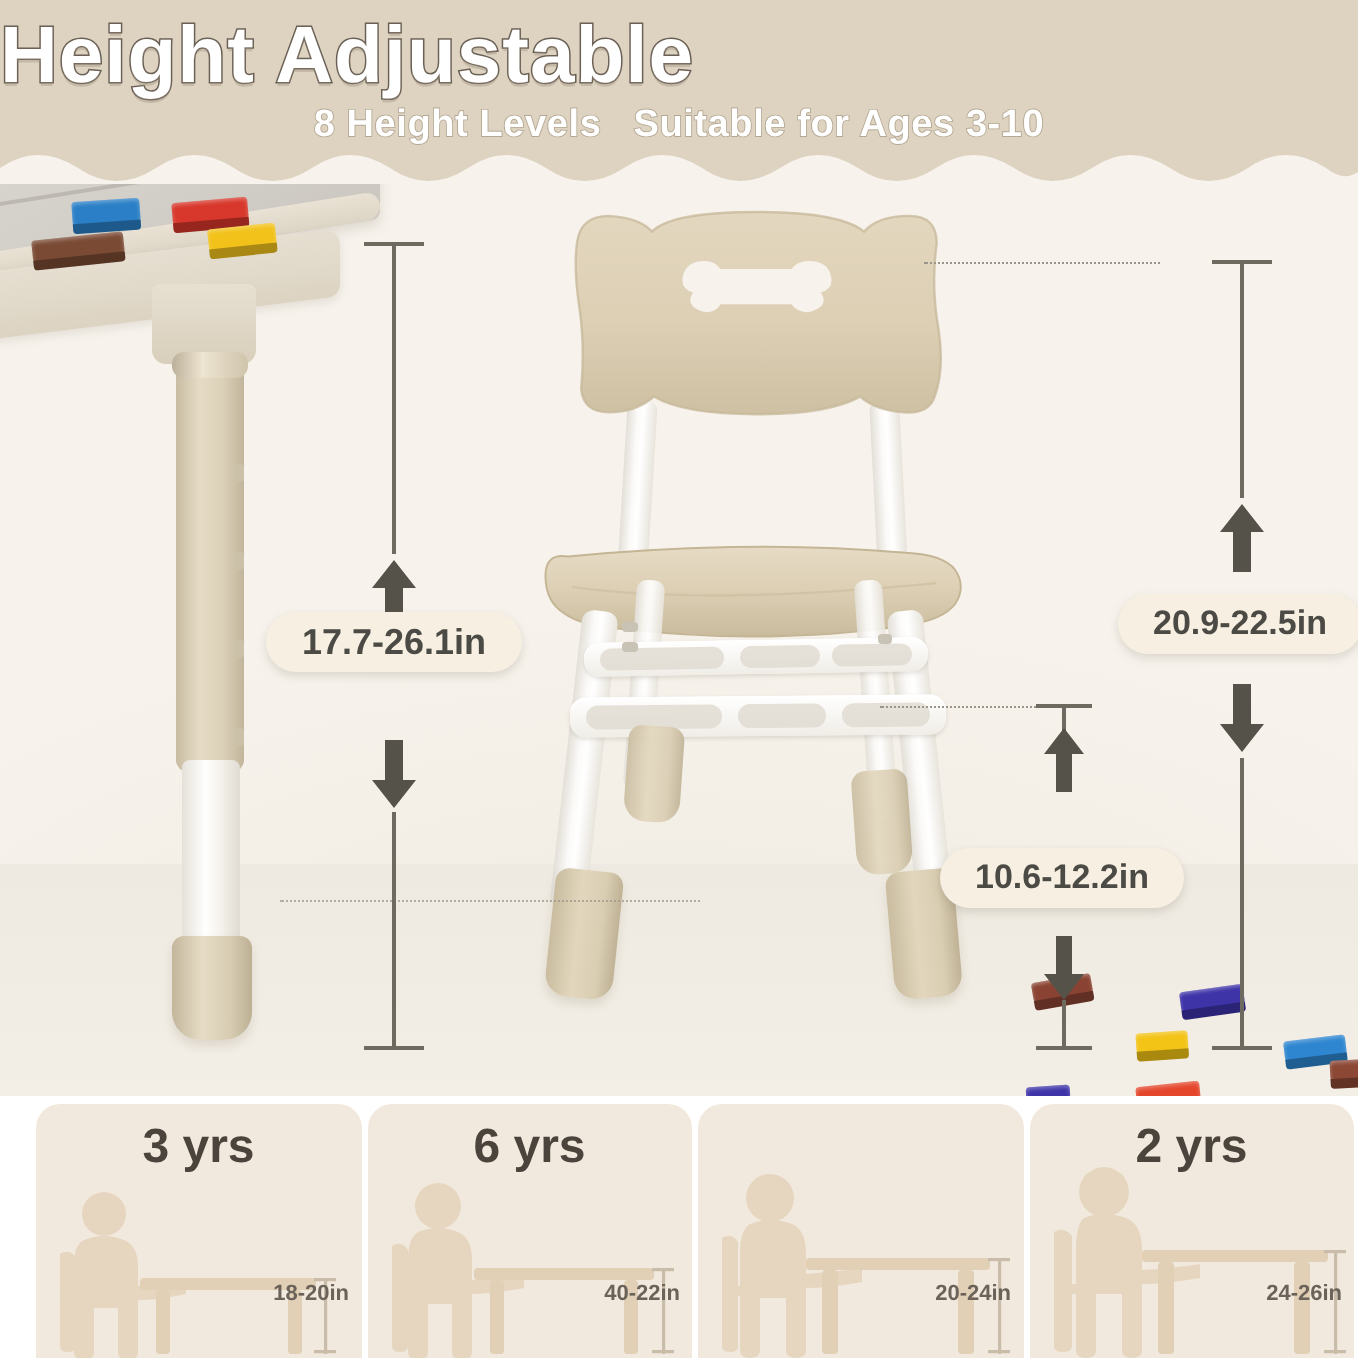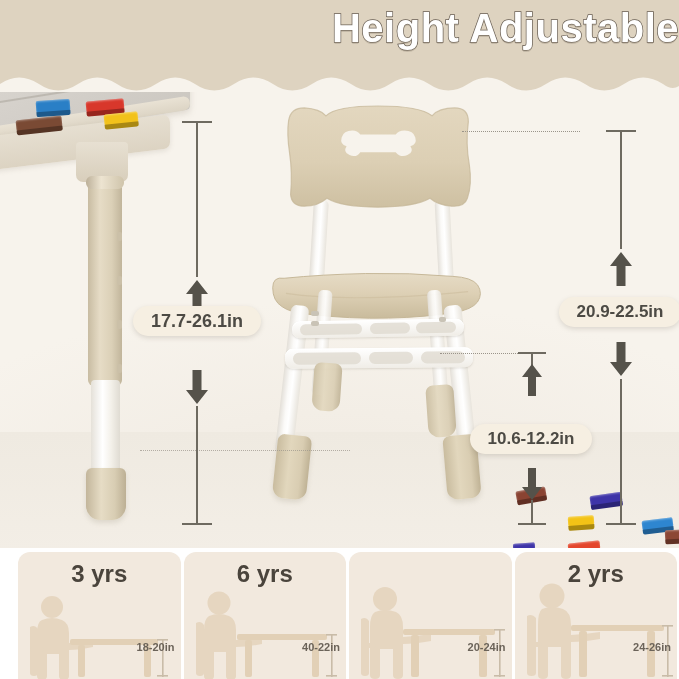--- a/index.html
+++ b/index.html
@@ -12,21 +12,21 @@
   }
   #stage{ position:absolute; inset:0; width:679px; height:679px; overflow:hidden; }
 
   
   #header{
     position:absolute; left:0; top:0; width:679px; height:92px;
     background:#DED3C0; z-index:40; overflow:hidden;
   }
   #title{
     position:absolute; left:0; top:6px; width:679px;
-    text-align:right;
+    text-align:left;
     font-size:40px; font-weight:bold; letter-spacing:.5px;
     color:#ffffff;
     -webkit-text-stroke:1.5px #6a6055;
     paint-order:stroke fill;
     text-shadow:0 2px 0 rgba(150,138,120,.35);
   }
   #subtitle{
     position:absolute; left:0; top:52px; width:679px;
     text-align:center;
     font-size:19px; font-weight:bold; letter-spacing:.3px;
@@ -297,20 +297,22 @@
       <path d="M12 34 L22 21 L16 21 L16 2 L8 2 L8 21 L2 21 Z" fill="#55524A"></path>
     </svg>
     <div class="dim-line" style="left:531px; top:500px; height:24px;"></div>
     <div class="dim-cap" style="left:518px; top:523px; width:28px;"></div>
   </div>
 
   <div id="header">
     <div id="title">Height Adjustable</div>
     <div id="subtitle">
       <div id="sub-wrap">
+        <span>8 Height Levels</span>
+        <span>Suitable for Ages 3-10</span>
       </div>
     </div>
     <svg id="scallop" viewBox="0 0 679 18" preserveAspectRatio="none">
       <path d="M0 18 L0 9
                Q19 -4 39 9 Q58 22 78 9 Q97 -4 117 9 Q136 22 156 9 Q175 -4 195 9
                Q214 22 234 9 Q253 -4 273 9 Q292 22 312 9 Q331 -4 351 9
                Q370 22 390 9 Q409 -4 429 9 Q448 22 468 9 Q487 -4 507 9
                Q526 22 546 9 Q565 -4 585 9 Q604 22 624 9 Q643 -4 663 9 Q672 16 679 11
                L679 18 Z" fill="#F7F3EC"></path>
     </svg>

